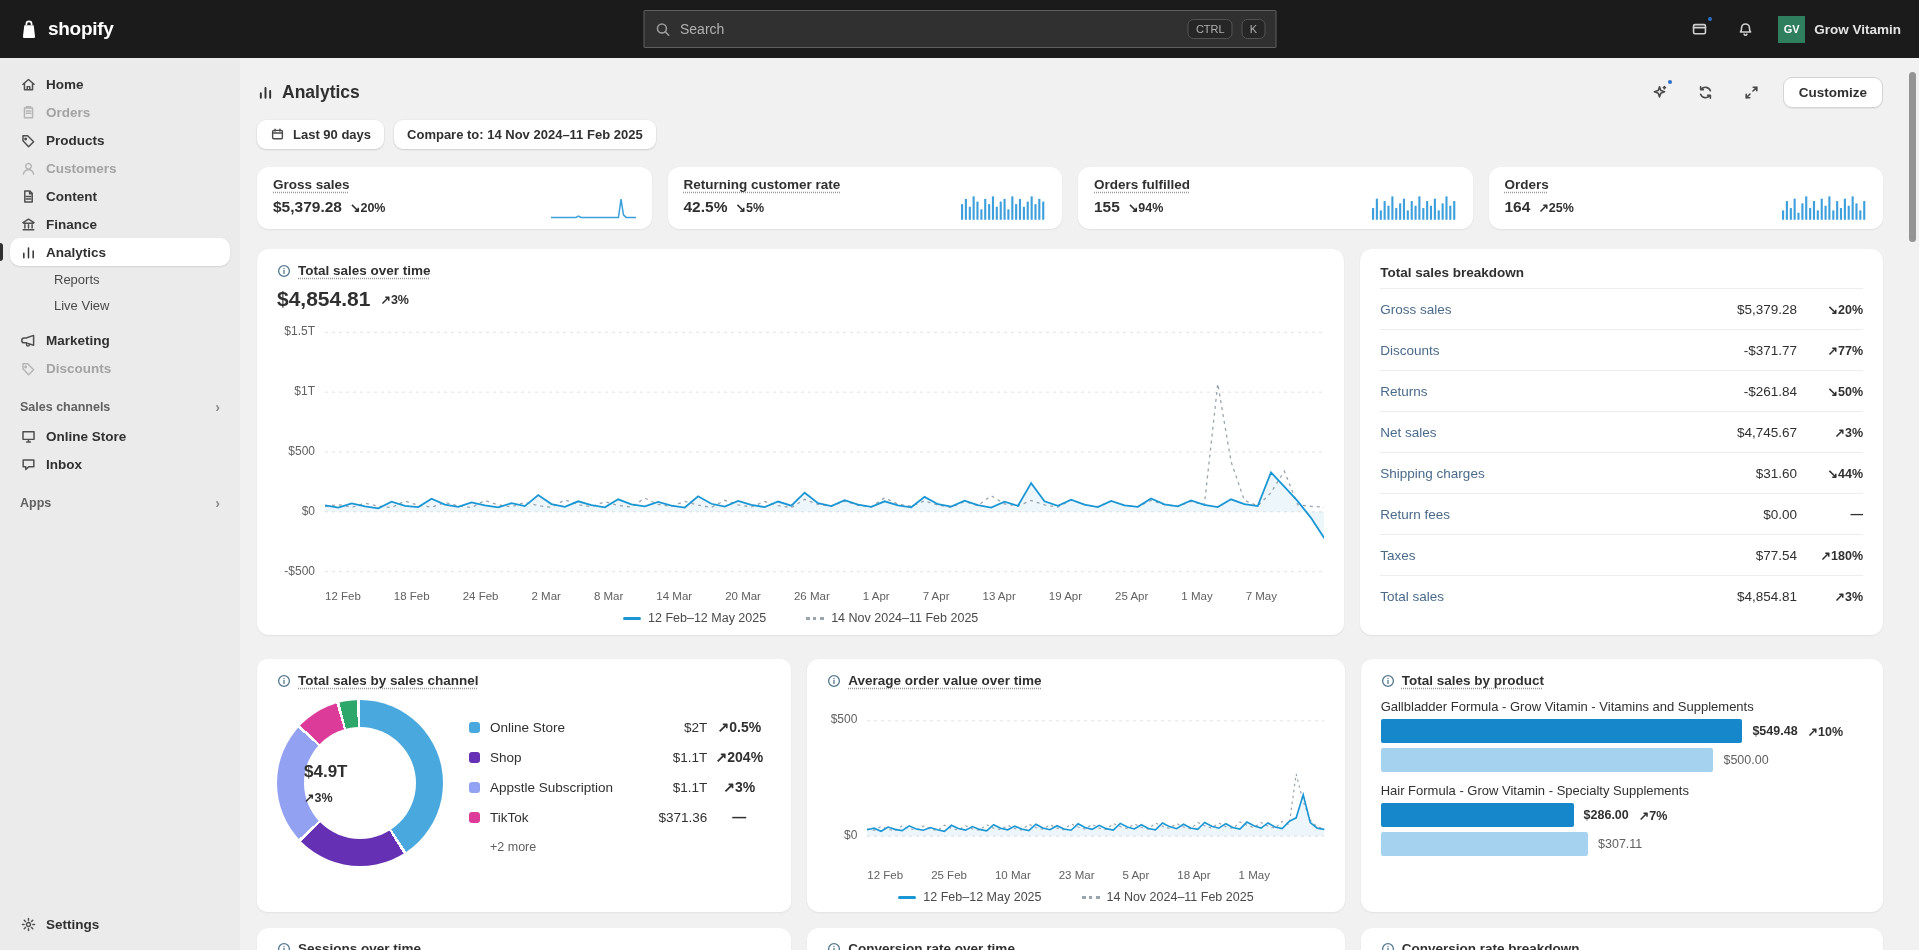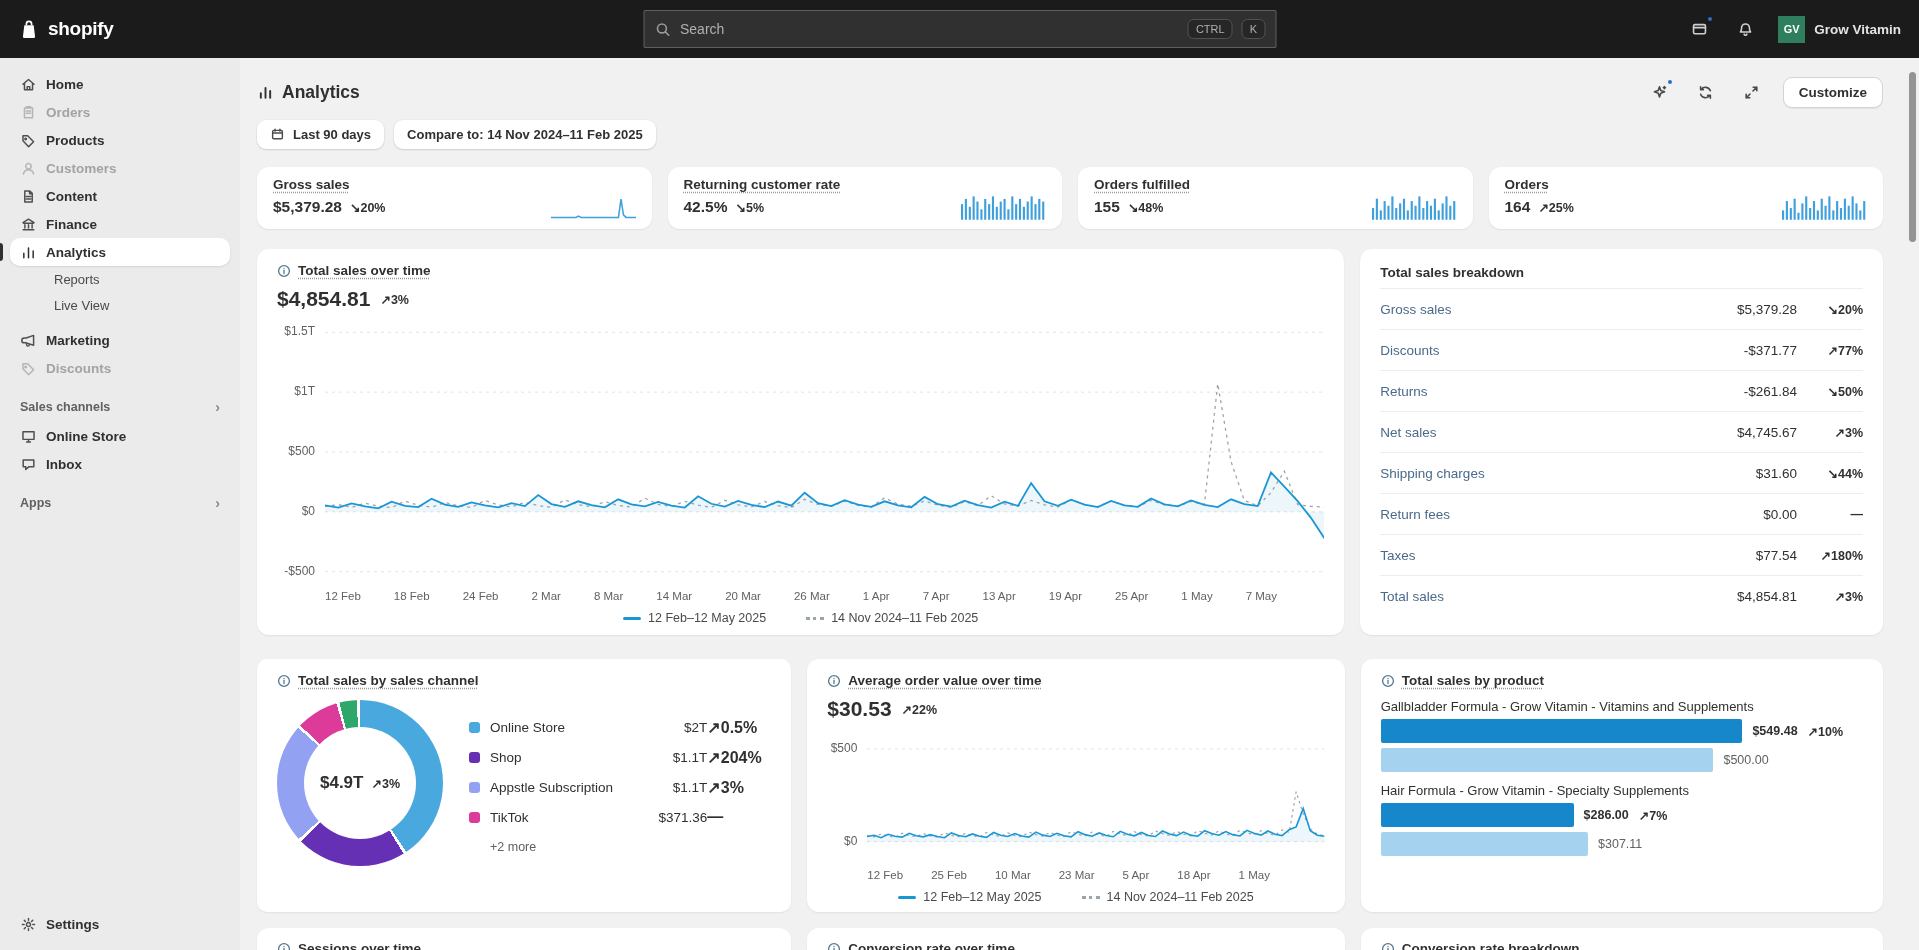--- a/index.html
+++ b/index.html
@@ -112,29 +112,29 @@
   .b-delta { width:66px; text-align:right; font-size:12.5px; font-weight:600; }
 
   
   .bottom-row { display:grid; grid-template-columns:535fr 538fr 523fr; gap:16px; margin-top:24px; }
   .channel-panel { height:253px; padding:14px 20px;border-radius:10px; }
   .channel-body { display:flex; align-items:center; gap:26px; margin-top:12px; }
   .donut { width:166px; height:166px; border-radius:50%; position:relative; flex:none;
     background:conic-gradient(#49a8dd 0 40.6%, #fff 40.6% 41.2%, #6530b4 41.2% 62.6%, #fff 62.6% 63.2%,
       #93a1f2 63.2% 86.6%, #fff 86.6% 87.2%, #dd3b9a 87.2% 95.4%, #fff 95.4% 96%, #2da86a 96% 99.4%, #fff 99.4% 100%); }
   .donut-hole { position:absolute; inset:27px; background:#fff; border-radius:50%;
-    display:flex; align-items:center; justify-content:center; gap:8px; }
+    display:flex; flex-direction:column; justify-content:center; gap:8px; }
   .donut-value { font-size:17px; font-weight:700; }
   .channel-legend { flex:1; min-width:0; }
   .cl-row { display:flex; align-items:center; height:30px; font-size:13.5px; }
   .sw { width:11px; height:11px; border-radius:3px; margin-right:10px; flex:none; }
   .c1{background:#49a8dd;} .c2{background:#6530b4;} .c3{background:#93a1f2;} .c4{background:#dd3b9a;}
   .cl-label { flex:1; white-space:nowrap; overflow:hidden; text-overflow:ellipsis; }
   .cl-value { width:72px; text-align:right; }
-  .cl-delta { width:64px; text-align:left; font-size:16px; font-weight:600; }
+  .cl-delta { width:64px; text-align:center; font-size:14px; font-weight:600; }
   .cl-more { color:#616161; font-size:12.5px; margin:8px 0 0 21px; cursor:pointer; }
 
   .aov-panel { height:253px; padding:14px 20px 8px; display:flex; flex-direction:column; }
   .aov-panel .y-axis { width:40px; }
   .aov-panel .x-axis { margin-left:40px; padding-right:11%; }
 
   .product-panel { height:253px; padding:14px 20px; }
   .p-item { margin-top:11px; }
   .p-name { font-size:13px; color:#303030; white-space:nowrap; overflow:hidden; text-overflow:ellipsis; }
   .p-bar-row { display:flex; align-items:center; gap:10px; margin-top:5px; height:24px; }
@@ -378,21 +378,21 @@
             <rect x="69.1" y="9.3" width="2.0" height="14.7" fill="#3da0dc"></rect>
             <rect x="72.7" y="4.4" width="2.0" height="19.6" fill="#3da0dc"></rect>
             <rect x="76.4" y="6.9" width="2.0" height="17.1" fill="#3da0dc"></rect>
           </svg>
       </div>
       <div class="panel kpi-card">
         <div>
           <div class="kpi-title">Orders fulfilled</div>
           <div class="kpi-vrow">
             <span class="kpi-value">155</span>
-            <span class="delta">↘48%</span>
+            <span class="delta">↘94%</span>
           </div>
         </div>
         <svg class="kpi-spark" width="85" height="26" viewBox="0 0 80 24">
             <rect x="0.0" y="13.0" width="2.0" height="11.0" fill="#3da0dc"></rect>
             <rect x="3.6" y="4.2" width="2.0" height="19.8" fill="#3da0dc"></rect>
             <rect x="7.3" y="15.2" width="2.0" height="8.8" fill="#3da0dc"></rect>
             <rect x="10.9" y="6.4" width="2.0" height="17.6" fill="#3da0dc"></rect>
             <rect x="14.5" y="10.8" width="2.0" height="13.2" fill="#3da0dc"></rect>
             <rect x="18.2" y="2.0" width="2.0" height="22.0" fill="#3da0dc"></rect>
             <rect x="21.8" y="13.0" width="2.0" height="11.0" fill="#3da0dc"></rect>
@@ -604,24 +604,20 @@
 
       <div class="panel aov-panel">
         <div class="panel-title">
           <svg class="info-ic" viewBox="0 0 14 14">
               <circle cx="7" cy="7" r="5.4"></circle>
               <line x1="7" y1="6.4" x2="7" y2="9.6"></line>
               <line x1="7" y1="4.4" x2="7" y2="4.5"></line>
             </svg>
           <span class="t-underline">Average order value over time</span>
         </div>
-        <div class="big-row">
-          <span class="big-value">$30.53</span>
-          <span class="delta">↗22%</span>
-        </div>
         <div class="chart-wrap">
           <div class="y-axis">
             <span class="ya1">$500</span>
             <span class="ya2">$0</span>
           </div>
           <svg class="plot-svg" viewBox="0 0 440 115" preserveAspectRatio="none">
             <line class="grid-line" x1="0" y1="17" x2="440" y2="17" vector-effect="non-scaling-stroke"></line>
             <line class="grid-line" x1="0" y1="96" x2="440" y2="96" vector-effect="non-scaling-stroke"></line>
             <polygon fill="rgba(23,135,205,0.08)" points="0.0,91.6 6.8,90.5 13.5,92.6 20.3,89.7 27.1,91.3 33.8,92.1 40.6,88.9 47.4,91.0 54.2,91.9 60.9,90.0 67.7,91.6 74.5,92.6 81.2,88.5 88.0,90.7 94.8,91.8 101.5,89.4 108.3,91.3 115.1,92.3 121.8,88.1 128.6,90.5 135.4,91.6 142.2,89.1 148.9,91.1 155.7,92.1 162.5,87.8 169.2,90.4 176.0,91.5 182.8,88.8 189.5,91.0 196.3,91.9 203.1,87.5 209.8,90.0 216.6,91.3 223.4,88.5 230.2,90.8 236.9,91.8 243.7,87.2 250.5,89.7 257.2,91.0 264.0,88.1 270.8,90.7 277.5,91.6 284.3,86.9 291.1,89.4 297.8,90.8 304.6,87.8 311.4,90.4 318.2,91.3 324.9,86.6 331.7,89.1 338.5,90.5 345.2,87.4 352.0,90.0 358.8,91.1 365.5,86.3 372.3,88.8 379.1,90.4 385.8,86.9 392.6,89.7 399.4,90.8 406.2,85.8 412.9,83.4 419.7,67.6 426.5,86.6 433.2,90.5 440.0,91.3 440,96.0 0,96.0"></polygon>
             <polyline fill="none" stroke="#9aa5ad" stroke-width="1.2" stroke-dasharray="2.5 3.5" vector-effect="non-scaling-stroke" points="0.0,91.0 6.8,91.9 13.5,89.4 20.3,91.3 27.1,92.3 33.8,88.8 40.6,90.8 47.4,91.8 54.2,89.1 60.9,91.1 67.7,92.1 74.5,88.5 81.2,90.7 88.0,91.6 94.8,88.8 101.5,91.0 108.3,91.9 115.1,88.1 121.8,90.4 128.6,91.5 135.4,88.5 142.2,90.8 148.9,91.8 155.7,87.8 162.5,90.0 169.2,91.3 176.0,88.1 182.8,90.5 189.5,91.6 196.3,87.5 203.1,89.7 209.8,91.1 216.6,87.8 223.4,90.4 230.2,91.5 236.9,87.2 243.7,89.4 250.5,90.8 257.2,87.5 264.0,90.0 270.8,91.1 277.5,86.9 284.3,89.1 291.1,90.7 297.8,87.2 304.6,89.7 311.4,91.0 318.2,86.6 324.9,88.8 331.7,90.4 338.5,86.9 345.2,89.4 352.0,90.8 358.8,86.3 365.5,88.5 372.3,90.0 379.1,86.6 385.8,89.1 392.6,90.5 399.4,85.9 406.2,88.1 412.9,53.4 419.7,72.3 426.5,85.0 433.2,89.7 440.0,90.8"></polyline>

